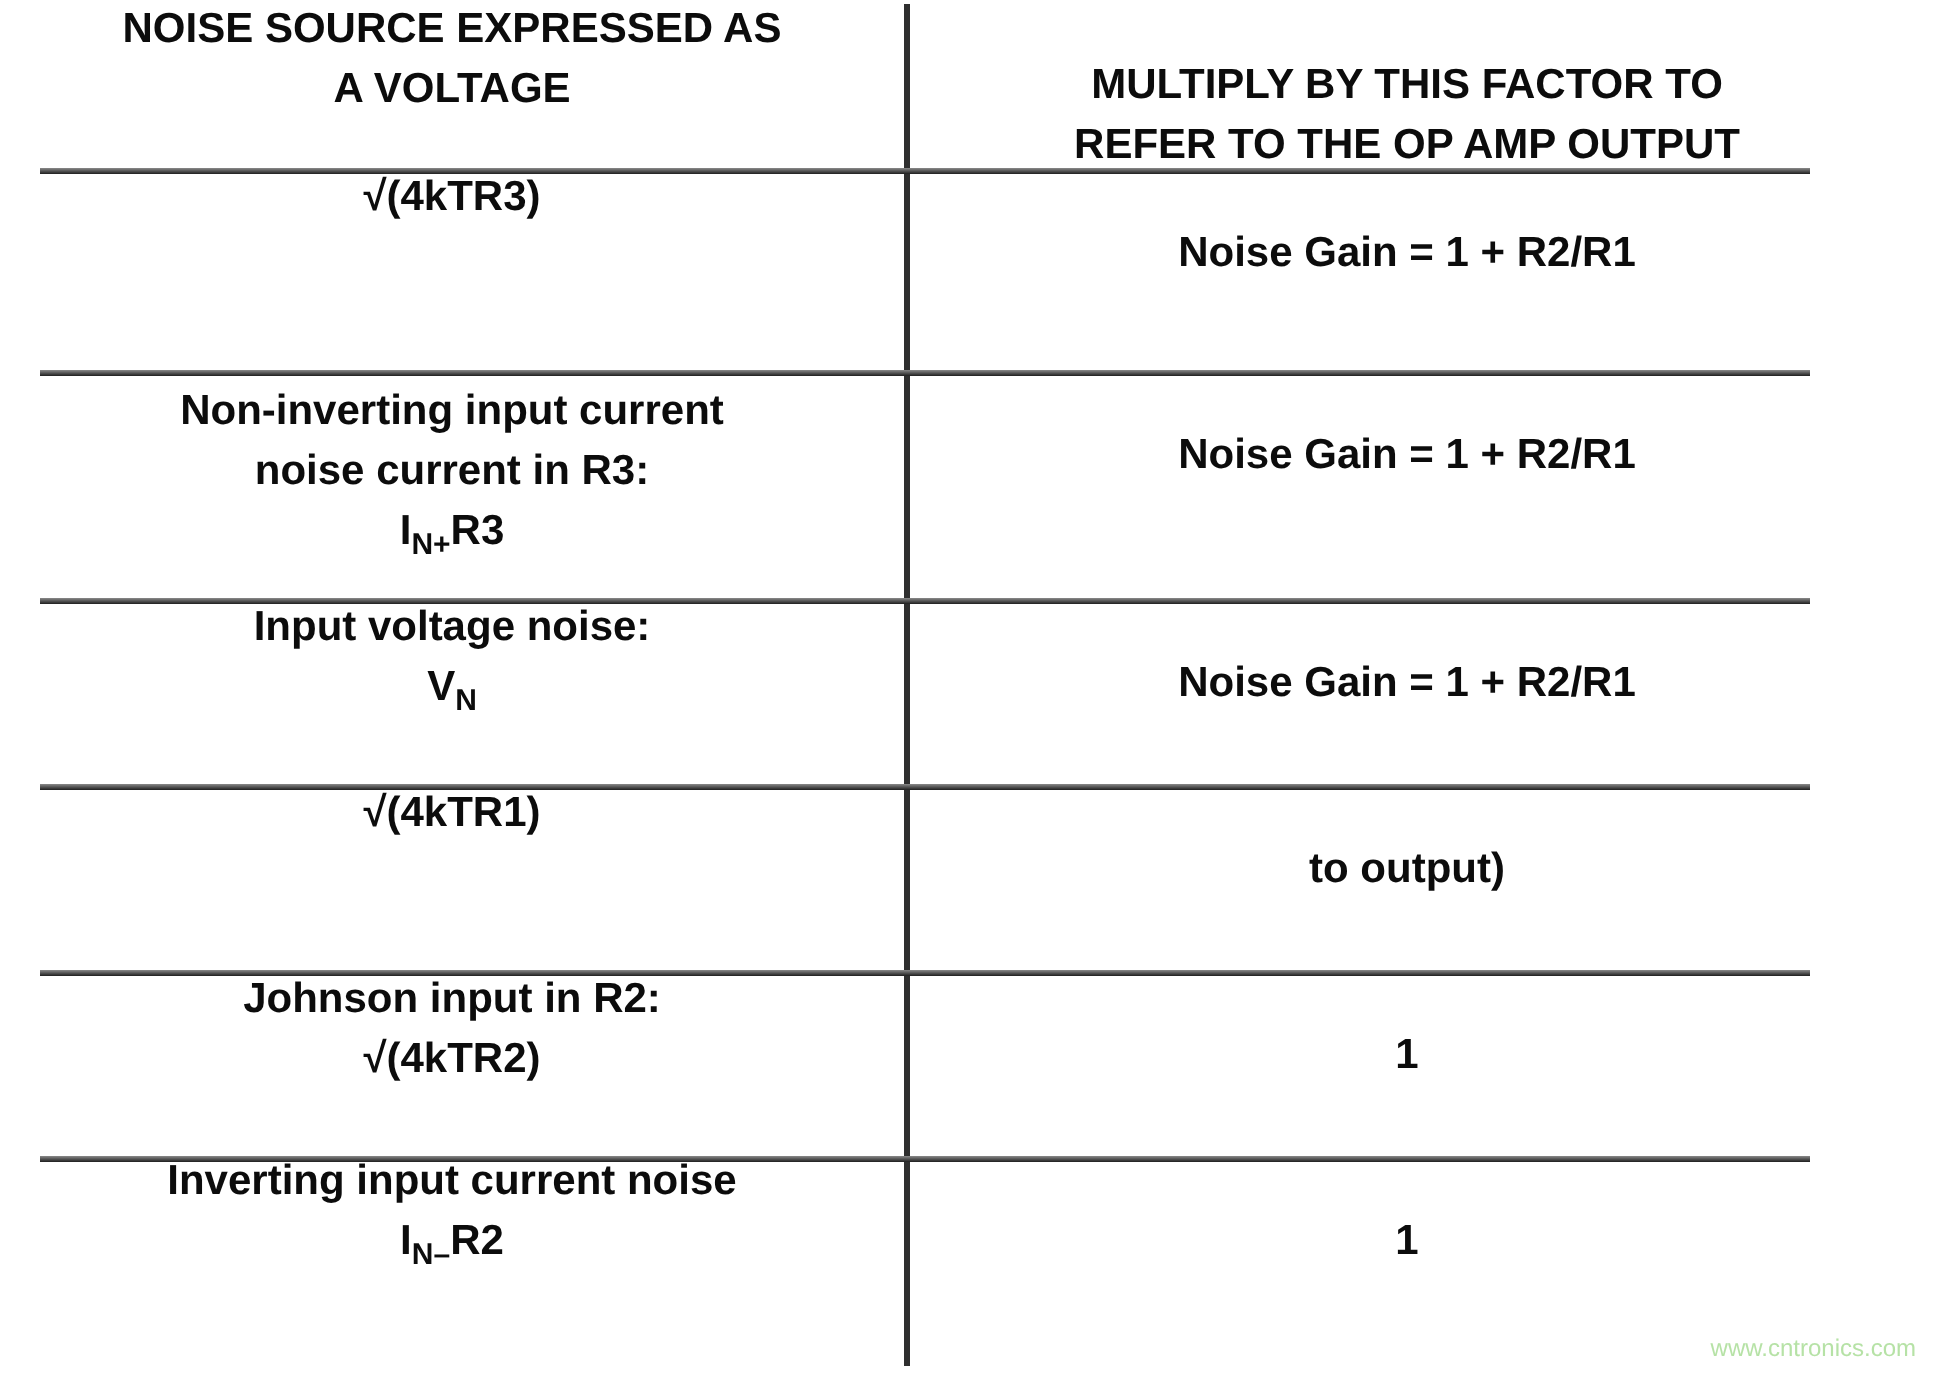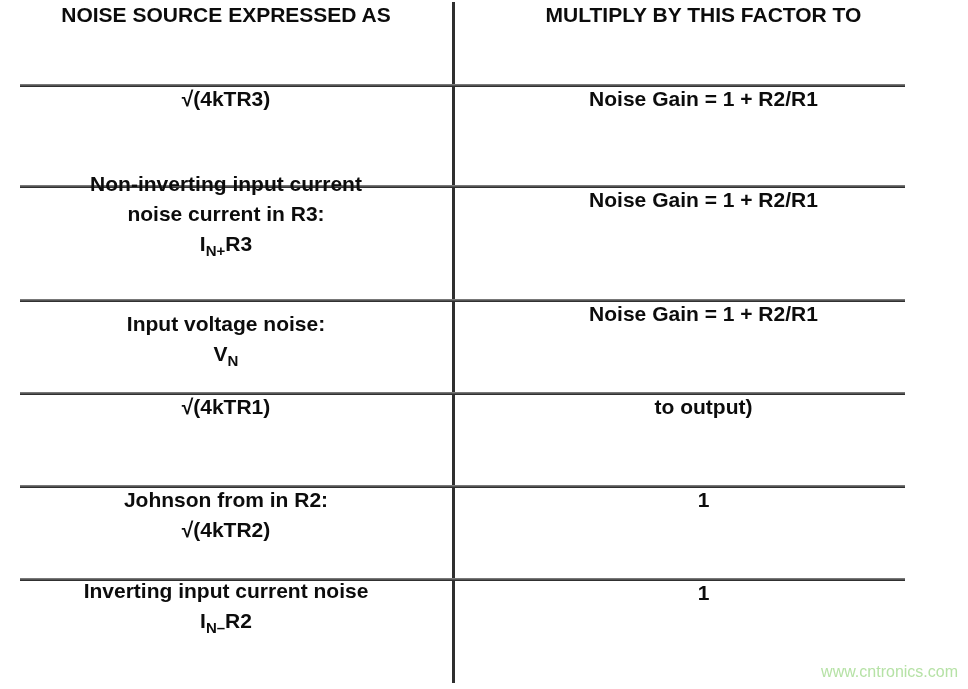--- a/index.html
+++ b/index.html
@@ -29,96 +29,98 @@
   }
   .cell {
     position: absolute;
     display: flex;
     flex-direction: column;
     justify-content: flex-start;
     align-items: center;
     text-align: center;
   }
   .cell.left  { left: 0px;   width: 452px; }
-  .cell.right { left: 455px; width: 497px; }
+  .cell.right { left: 455px; width: 497px; margin-top: 28px; }
   .tline {
     font-size: 21px;
     font-weight: 700;
     line-height: 30px;
     white-space: nowrap;
   }
   .formula sub {
     font-size: 15px;
     font-weight: 700;
     line-height: 0;
     vertical-align: -5px;
   }
   .watermark {
     position: absolute;
     right: 10px;
     bottom: 8px;
-    font-size: 16px;
+    font-size: 12px;
     font-weight: 400;
     color: #b6e2a6;
     white-space: nowrap;
   }
 </style>
 </head>
 <body>
 
 <div class="page">
 
   <div class="vline"></div>
   <div class="hline" style="top:84px"></div>
   <div class="hline" style="top:185px"></div>
   <div class="hline" style="top:299px"></div>
   <div class="hline" style="top:392px"></div>
   <div class="hline" style="top:485px"></div>
   <div class="hline" style="top:578px"></div>
 
   <div class="cell left" style="top:0;height:84px">
     <div class="tline">NOISE SOURCE EXPRESSED AS</div>
+    <div class="tline">A VOLTAGE</div>
   </div>
   <div class="cell right" style="top:0;height:84px">
     <div class="tline">MULTIPLY BY THIS FACTOR TO</div>
+    <div class="tline">REFER TO THE OP AMP OUTPUT</div>
   </div>
 
   <div class="cell left" style="top:84px;height:101px">
     <div class="tline">√(4kTR3)</div>
   </div>
   <div class="cell right" style="top:84px;height:101px">
     <div class="tline">Noise Gain = 1 + R2/R1</div>
   </div>
 
-  <div class="cell left" style="top:169px;height:114px">
+  <div class="cell left" style="top:191px;height:114px">
     <div class="tline">Non-inverting input current</div>
     <div class="tline">noise current in R3:</div>
     <div class="tline formula"><span>I</span><sub>N+</sub><span>R3</span></div>
   </div>
   <div class="cell right" style="top:185px;height:114px">
     <div class="tline">Noise Gain = 1 + R2/R1</div>
   </div>
 
-  <div class="cell left" style="top:309px;height:106px">
+  <div class="cell left" style="top:299px;height:106px">
     <div class="tline">Input voltage noise:</div>
     <div class="tline formula"><span>V</span><sub>N</sub><span></span></div>
   </div>
   <div class="cell right" style="top:299px;height:93px">
     <div class="tline">Noise Gain = 1 + R2/R1</div>
   </div>
 
   <div class="cell left" style="top:392px;height:93px">
     <div class="tline">√(4kTR1)</div>
   </div>
   <div class="cell right" style="top:392px;height:93px">
     <div class="tline">to output)</div>
   </div>
 
   <div class="cell left" style="top:485px;height:93px">
-    <div class="tline">Johnson from in R2:</div>
+    <div class="tline">Johnson input in R2:</div>
     <div class="tline">√(4kTR2)</div>
   </div>
   <div class="cell right" style="top:485px;height:93px">
     <div class="tline">1</div>
   </div>
 
   <div class="cell left" style="top:576px;height:139px">
     <div class="tline">Inverting input current noise</div>
     <div class="tline formula"><span>I</span><sub>N–</sub><span>R2</span></div>
   </div>

